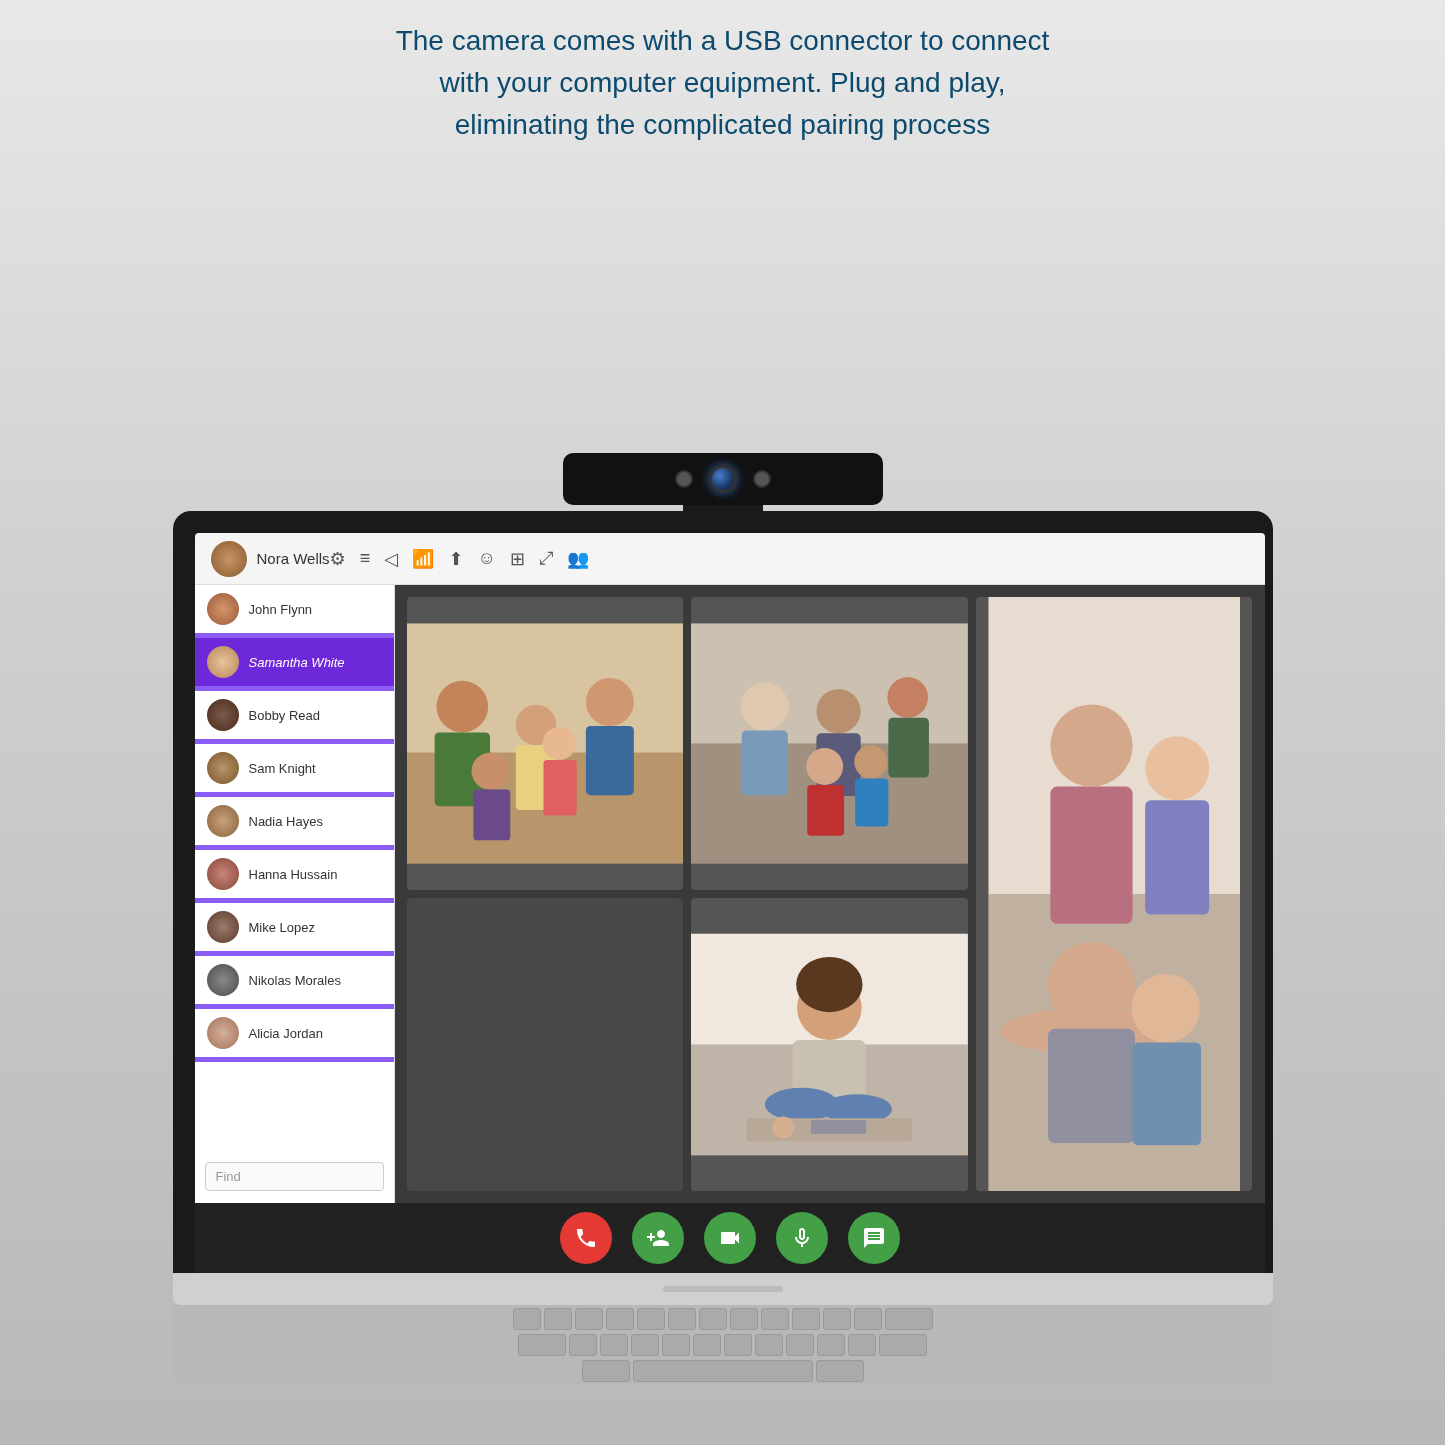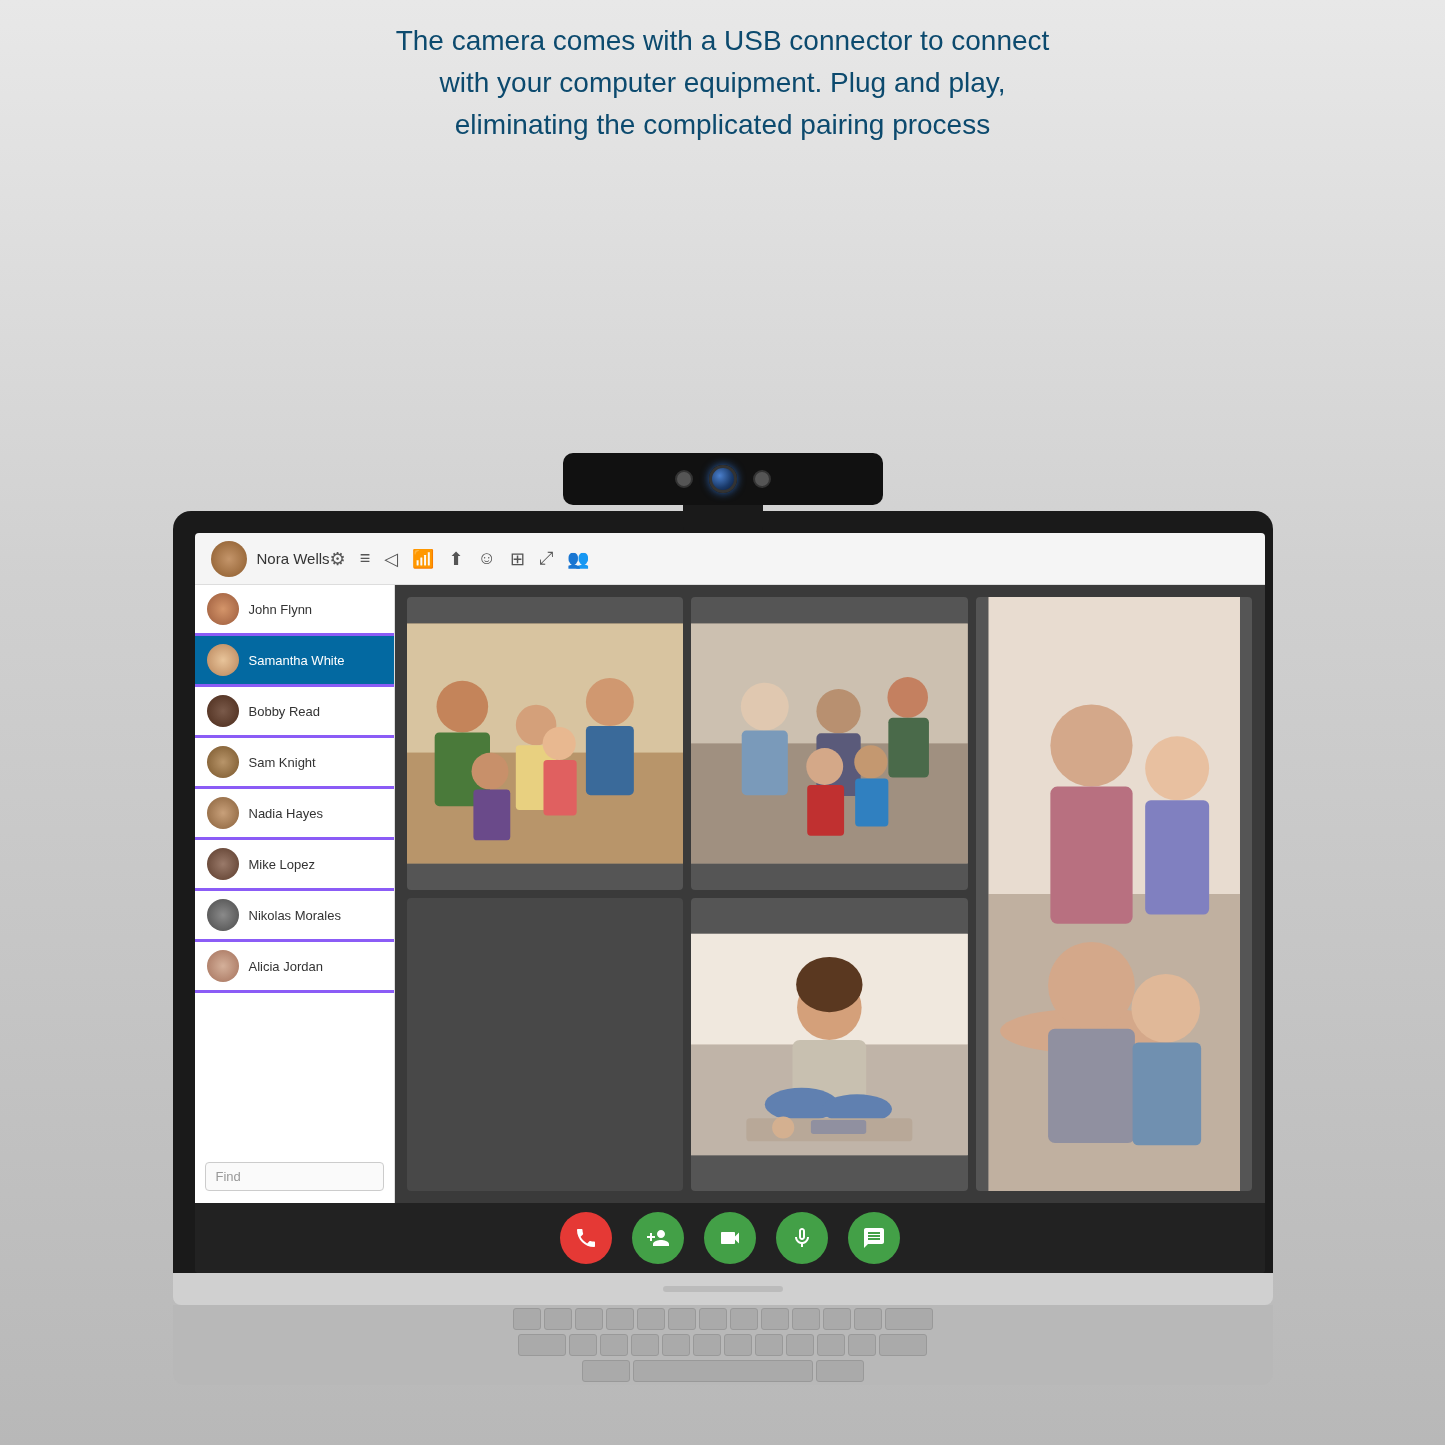--- a/index.html
+++ b/index.html
@@ -173,24 +173,25 @@
       border-right: 1px solid #ddd;
       display: flex;
       flex-direction: column;
       flex-shrink: 0;
     }
     .participant-item {
       display: flex;
       align-items: center;
       padding: 8px 12px;
       cursor: pointer;
-      border-bottom: 3px solid #8b5cf6;
+      border-bottom: 5px solid #8b5cf6;
     }
     .participant-item.active {
-      background: #0369a1;
+      background: #6d28d9;
+      font-style: italic;
     }
     .participant-item.active .participant-name {
       color: #fff;
     }
     .participant-avatar {
       width: 32px;
       height: 32px;
       border-radius: 50%;
       background: #bbb;
       margin-right: 10px;
@@ -374,20 +375,24 @@
             </div>
             <div class="participant-item">
               <div class="participant-avatar av-sam"></div>
               <span class="participant-name">Sam Knight</span>
             </div>
             <div class="participant-item">
               <div class="participant-avatar av-nadia"></div>
               <span class="participant-name">Nadia Hayes</span>
             </div>
             <div class="participant-item">
+              <div class="participant-avatar av-hanna"></div>
+              <span class="participant-name">Hanna Hussain</span>
+            </div>
+            <div class="participant-item">
               <div class="participant-avatar av-mike"></div>
               <span class="participant-name">Mike Lopez</span>
             </div>
             <div class="participant-item">
               <div class="participant-avatar av-nikolas"></div>
               <span class="participant-name">Nikolas Morales</span>
             </div>
             <div class="participant-item">
               <div class="participant-avatar av-alicia"></div>
               <span class="participant-name">Alicia Jordan</span>

